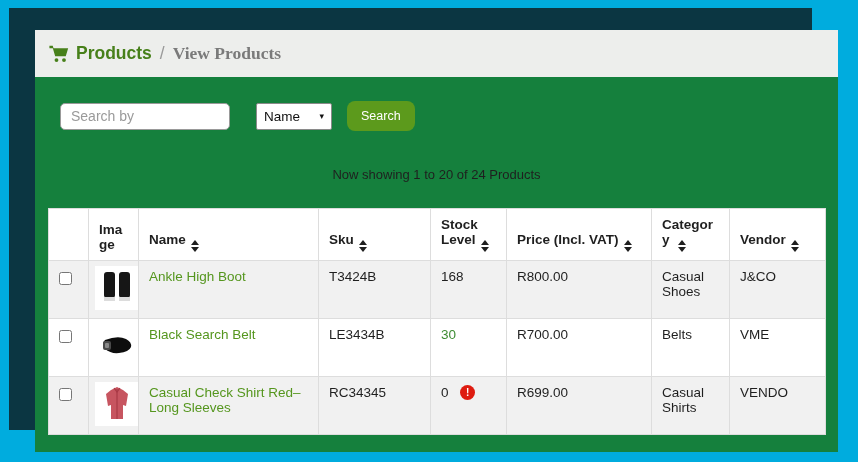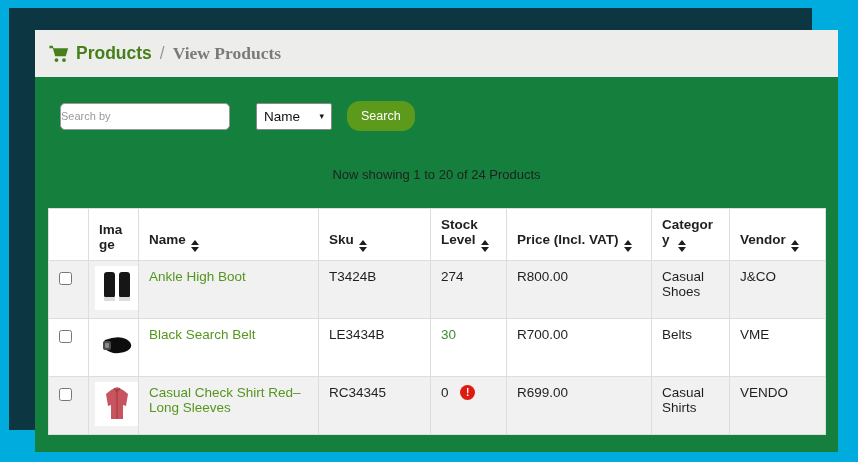--- a/index.html
+++ b/index.html
@@ -36,22 +36,22 @@
   
   .search-row {
     display: flex;
     align-items: center;
     margin: 24px 25px 0 25px;
   }
   .search-input {
     width: 170px; height: 27px;
     border: 1px solid #999;
     border-radius: 5px;
-    padding: 0 0;
-    font-size: 11px;
+    padding: 0 10px;
+    font-size: 14px;
     font-family: "Liberation Sans", sans-serif;
     color: #333;
     outline: none;
   }
   .search-input::placeholder { color: #9a9a9a; }
   .select-box {
     margin-left: 26px;
     width: 76px; height: 27px;
     border: 1px solid #8a8a8a;
     border-radius: 2px;
@@ -63,21 +63,21 @@
     font-size: 13.5px;
     color: #111;
     cursor: default;
   }
   .select-box .caret { font-size: 9px; color: #111; }
   .search-button {
     margin-left: 15px;
     background: #5C9A1C;
     color: #fff;
     border: none;
-    border-radius: 13px;
+    border-radius: 8px;
     font-size: 12.5px;
     font-family: "Liberation Sans", sans-serif;
     padding: 8px 14px;
     cursor: pointer;
   }
 
   .showing-text {
     text-align: center;
     margin-top: 36px;
     font-size: 13px;
@@ -239,21 +239,21 @@
           <svg width="40" height="40" viewBox="0 0 40 40">
             <rect x="7" y="4" width="11" height="26" rx="3" fill="#161616"></rect>
             <rect x="22" y="4" width="11" height="26" rx="3" fill="#161616"></rect>
             <rect x="7" y="29" width="11" height="4" fill="#DCDCDC"></rect>
             <rect x="22" y="29" width="11" height="4" fill="#DCDCDC"></rect>
           </svg>
             </span>
           </td>
         <td><a class="product-link">Ankle High Boot</a></td>
         <td>T3424B</td>
-        <td>274</td>
+        <td>168</td>
         <td>R800.00</td>
         <td>Casual Shoes</td>
         <td>J&amp;CO</td>
       </tr>
 
       <tr>
         <td class="check-cell"><input type="checkbox" style=""></td>
         <td>
             <span class="product-img">
           <svg width="40" height="40" viewBox="0 0 40 40">

